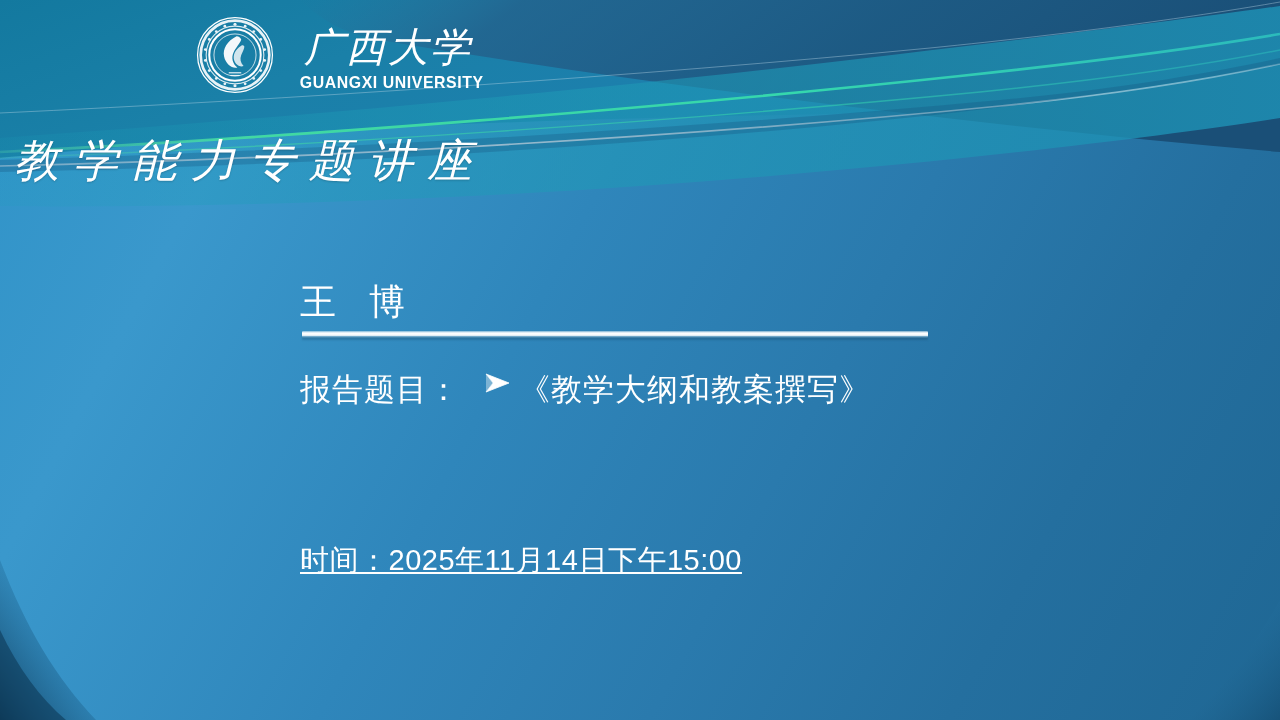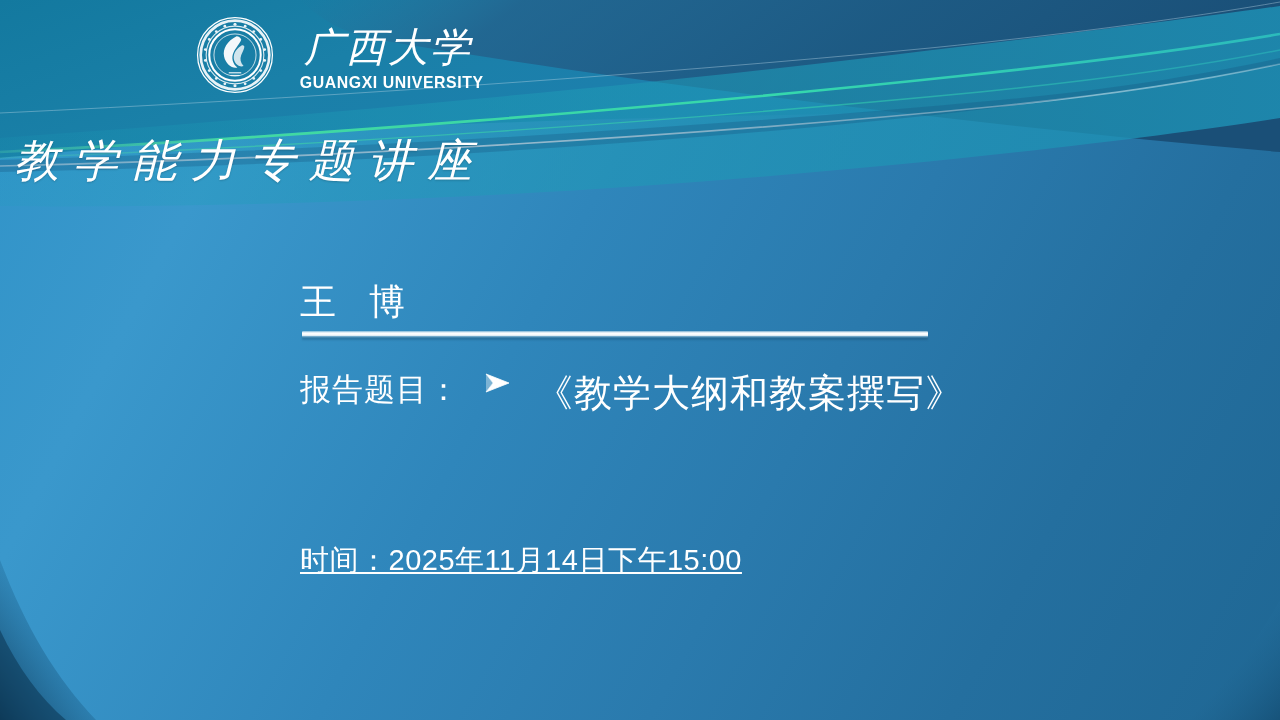--- a/index.html
+++ b/index.html
@@ -146,25 +146,24 @@
   .topic-bullet {
     font-size: 27px;
     line-height: 1;
     margin-left: 24px;
     margin-right: 8px;
     display: inline-block;
     transform: translateY(-2px);
   }
   .topic-bullet svg { display: block; }
   .topic-text {
-    font-size: 38px;
+    font-size: 31px;
     line-height: 1;
     letter-spacing: 1px;
     font-family: "Liberation Serif", "DejaVu Serif", serif;
-    margin-left: 16px;
   }
 
   
   .info-line {
     position: absolute;
     left: 300px;
     color: #ffffff;
     font-size: 29px;
     line-height: 1;
     letter-spacing: 0.5px;

